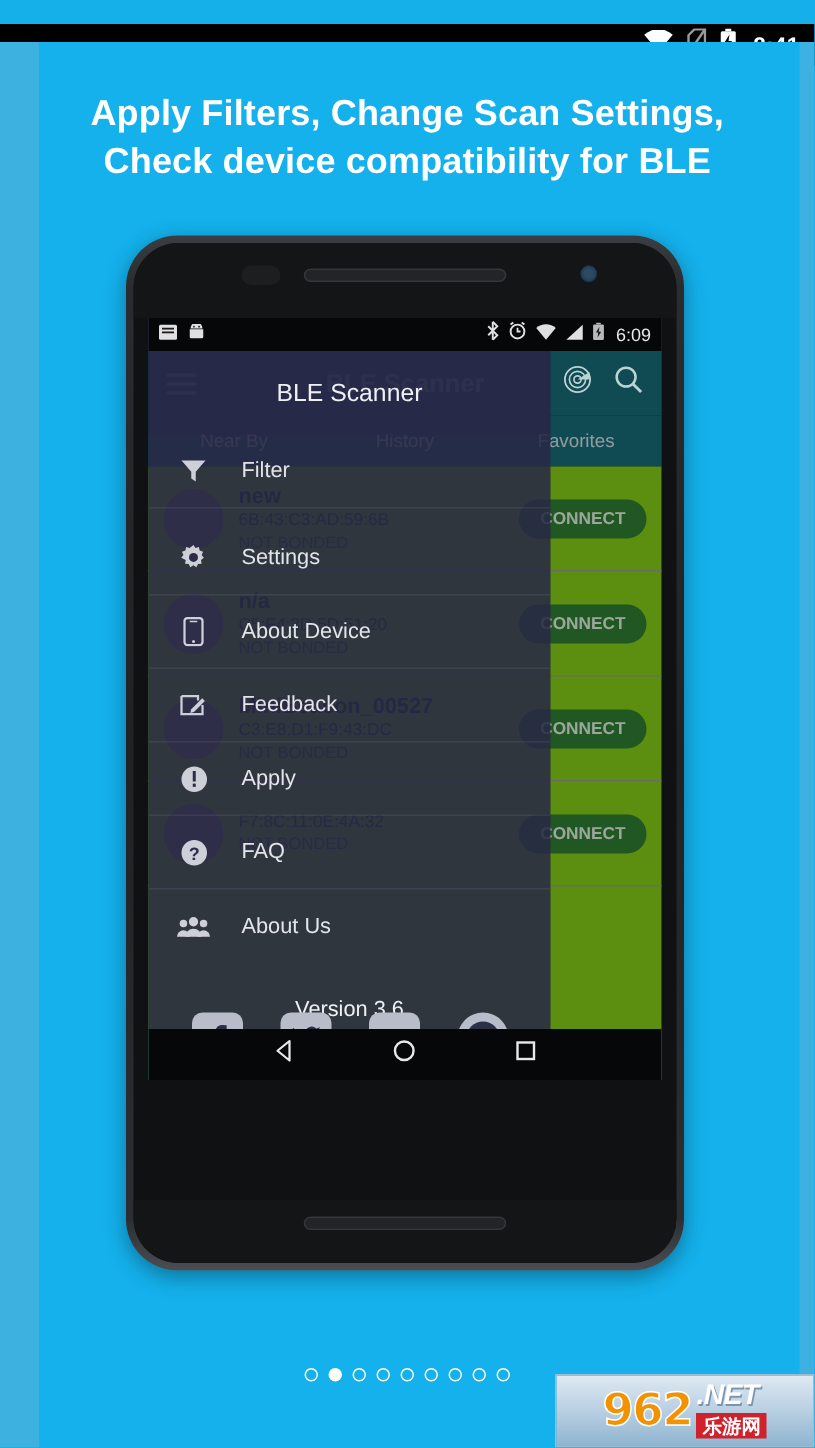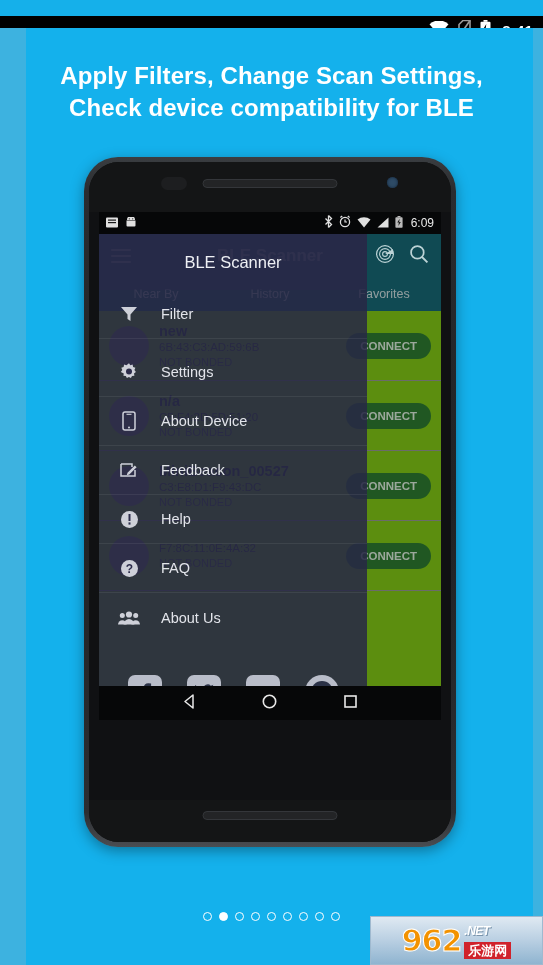--- a/index.html
+++ b/index.html
@@ -211,21 +211,21 @@
     display:flex; align-items:center; justify-content:center; gap:3px;
   }
   .wm .num{
     font-family:"DejaVu Sans", sans-serif;
     font-size:30px; font-weight:bold; 
     color:#f39200; -webkit-text-stroke:1px #fff;
     letter-spacing:-1px; line-height:30px;
   }
   .wm .right{ display:flex; flex-direction:column; align-items:flex-start; }
   .wm .net{
-    font-size:12px; font-weight:bold; font-style:italic; color:#ffffff;
+    font-size:19px; font-weight:bold; font-style:italic; color:#ffffff;
     text-shadow:1px 1px 0 #7a95ad; line-height:18px; letter-spacing:-.5px;
   }
   .wm .cn{
     background:#d0222b; color:#ffffff; font-size:13px; font-weight:bold;
     padding:1px 4px; line-height:15px; margin-top:2px;
   }
 </style>
 </head>
 <body>
 
@@ -453,21 +453,21 @@
         </div>
 
         <div class="nav-item">
           <span class="nav-ic">
             <svg width="19" height="19" viewBox="0 0 19 19">
               <circle cx="9.5" cy="9.5" r="8.5" fill="#dcdee6"></circle>
               <rect x="8.5" y="4" width="2" height="7" fill="#2c2c4c"></rect>
               <rect x="8.5" y="12.4" width="2" height="2.2" fill="#2c2c4c"></rect>
             </svg>
           </span>
-          <span class="nav-lb">Help</span>
+          <span class="nav-lb">Apply</span>
         </div>
 
         <div class="nav-item">
           <span class="nav-ic">
             <svg width="19" height="19" viewBox="0 0 19 19">
               <circle cx="9.5" cy="9.5" r="8.5" fill="#dcdee6"></circle>
               <text x="9.5" y="14" font-size="12" font-weight="bold" text-anchor="middle" fill="#2c2c4c" font-family="Liberation Sans, sans-serif">?</text>
             </svg>
           </span>
           <span class="nav-lb">FAQ</span>
@@ -482,20 +482,21 @@
               <path d="M5.6 14.5 a5.4 5.4 0 0 1 10.8 0 z" fill="#dcdee6"></path>
               <path d="M0 14.5 a4.3 4.3 0 0 1 8.6 0 z" fill="#dcdee6"></path>
               <path d="M13.4 14.5 a4.3 4.3 0 0 1 8.6 0 z" fill="#dcdee6"></path>
             </svg>
           </span>
           <span class="nav-lb">About Us</span>
         </div>
 
         <div class="sec-gap"></div>
 
+        <div class="version">Version 3.6</div>
 
         <div class="social">
           <span class="sbtn">
             <svg width="22" height="22" viewBox="0 0 22 22">
                 <path d="M13.4 22 V13 h3 l.5-3.5h-3.5V7.3c0-1 .3-1.7 1.8-1.7h1.9V2.5A26 26 0 0 0 14.3 2.3c-2.8 0-4.6 1.7-4.6 4.7v2.5H6.6V13h3.1v9z" fill="#2a3146"></path>
               </svg>
           </span>
           <span class="sbtn">
             <svg width="22" height="22" viewBox="0 0 22 22">
                 <path d="M21 5.2a8 8 0 0 1-2.4.7 4 4 0 0 0 1.8-2.2 8.2 8.2 0 0 1-2.6 1 4.1 4.1 0 0 0-7 3.7A11.6 11.6 0 0 1 2.4 4.1a4.1 4.1 0 0 0 1.3 5.5 4 4 0 0 1-1.9-.5v.1a4.1 4.1 0 0 0 3.3 4 4.2 4.2 0 0 1-1.9.1 4.1 4.1 0 0 0 3.8 2.9A8.3 8.3 0 0 1 1 17.8a11.6 11.6 0 0 0 6.3 1.8c7.6 0 11.7-6.3 11.7-11.7v-.5A8.3 8.3 0 0 0 21 5.2z" fill="#2a3146"></path>

